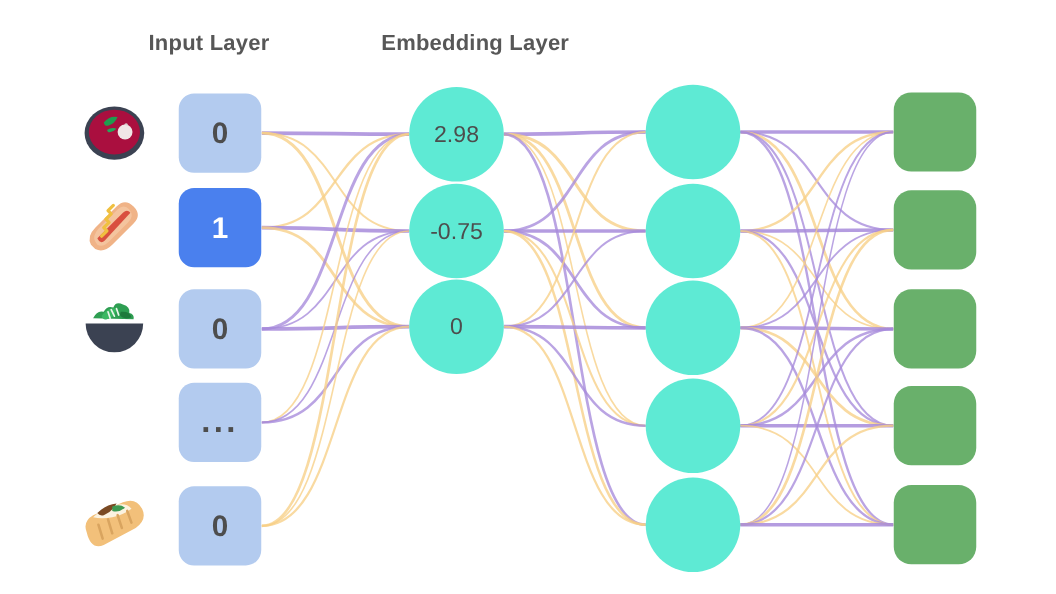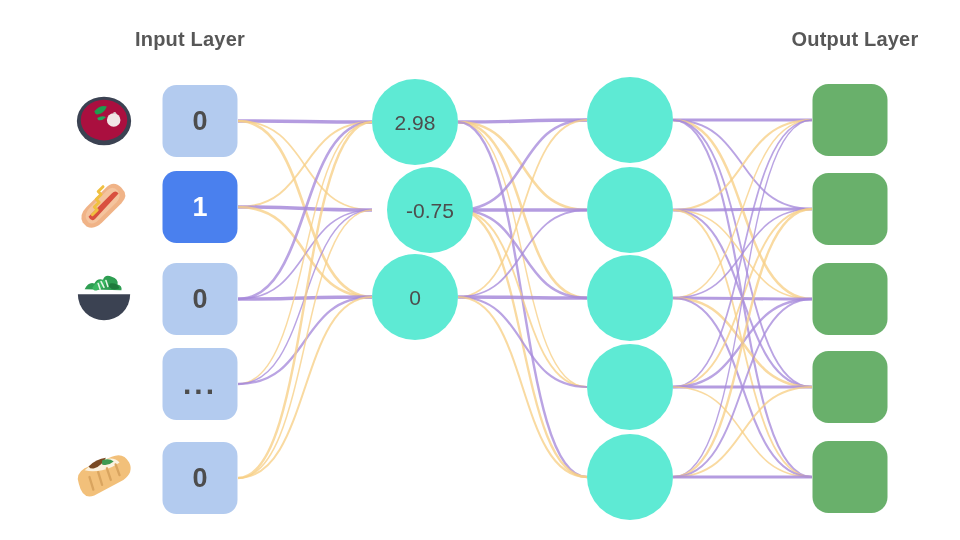--- a/index.html
+++ b/index.html
@@ -160,21 +160,21 @@
       <path d="M 673 387 C 749.45 387, 735.55 387, 812 387" fill="none" stroke="#a78bdb" stroke-width="3.2" stroke-opacity="0.85"></path>
       <path d="M 673 387 C 749.45 387, 735.55 477, 812 477" fill="none" stroke="#f7cf87" stroke-width="1.6496612936258315" stroke-opacity="0.78"></path>
       <path d="M 673 477 C 749.45 477, 735.55 120, 812 120" fill="none" stroke="#a78bdb" stroke-width="1.4004695653915404" stroke-opacity="0.78"></path>
       <path d="M 673 477 C 749.45 477, 735.55 209, 812 209" fill="none" stroke="#f7cf87" stroke-width="2.4100256264209747" stroke-opacity="0.78"></path>
       <path d="M 673 477 C 749.45 477, 735.55 299, 812 299" fill="none" stroke="#a78bdb" stroke-width="1.9617220163345337" stroke-opacity="0.78"></path>
       <path d="M 673 477 C 749.45 477, 735.55 387, 812 387" fill="none" stroke="#f7cf87" stroke-width="2.0620620965957643" stroke-opacity="0.78"></path>
       <path d="M 673 477 C 749.45 477, 735.55 477, 812 477" fill="none" stroke="#a78bdb" stroke-width="3.2" stroke-opacity="0.85"></path>
     </svg>
 
   <div class="layer-title" style="left: 190px;">Input Layer</div>
-  <div class="layer-title" style="left: 855px;">Output Layer</div>
+  <div class="layer-title" style="left: 432px;">Embedding Layer</div>
 
   <div id="icon-column">
       <div class="icon-cell" style="left: 104px; top: 121px;">
     <svg viewBox="0 0 64 64">
       <ellipse cx="32" cy="32" rx="28" ry="25" fill="#3b4252"></ellipse>
       <ellipse cx="32" cy="31" rx="24" ry="21" fill="#aa0f3f"></ellipse>
       <path d="M22 22 q6 -7 13 -5 q-3 7 -9 8 q-3 1 -4 -3z" fill="#1f9d4f"></path>
       <path d="M25 29 q5 -3 9 -1 q-4 4 -8 3z" fill="#24a85a"></path>
       <circle cx="42" cy="31" r="7" fill="#f0e6e6"></circle>
       <path d="M41 24 q3 -3 4 1 q-2 0 -4 -1z" fill="#d9cfcf"></path>
@@ -228,21 +228,21 @@
       </div>
       <div class="input-box" style="left: 200px; top: 478px;">
         <span>0</span>
       </div>
     </div>
 
   <div id="embedding-column">
       <div class="node" style="left: 415px; top: 122px;">
         <span>2.98</span>
       </div>
-      <div class="node" style="left: 430px; top: 210px;">
+      <div class="node" style="left: 415px; top: 210px;">
         <span>-0.75</span>
       </div>
       <div class="node" style="left: 415px; top: 297px;">
         <span>0</span>
       </div>
     </div>
 
   <div id="hidden-column">
       <div class="node" style="left: 630px; top: 120px;">
         <span></span>

